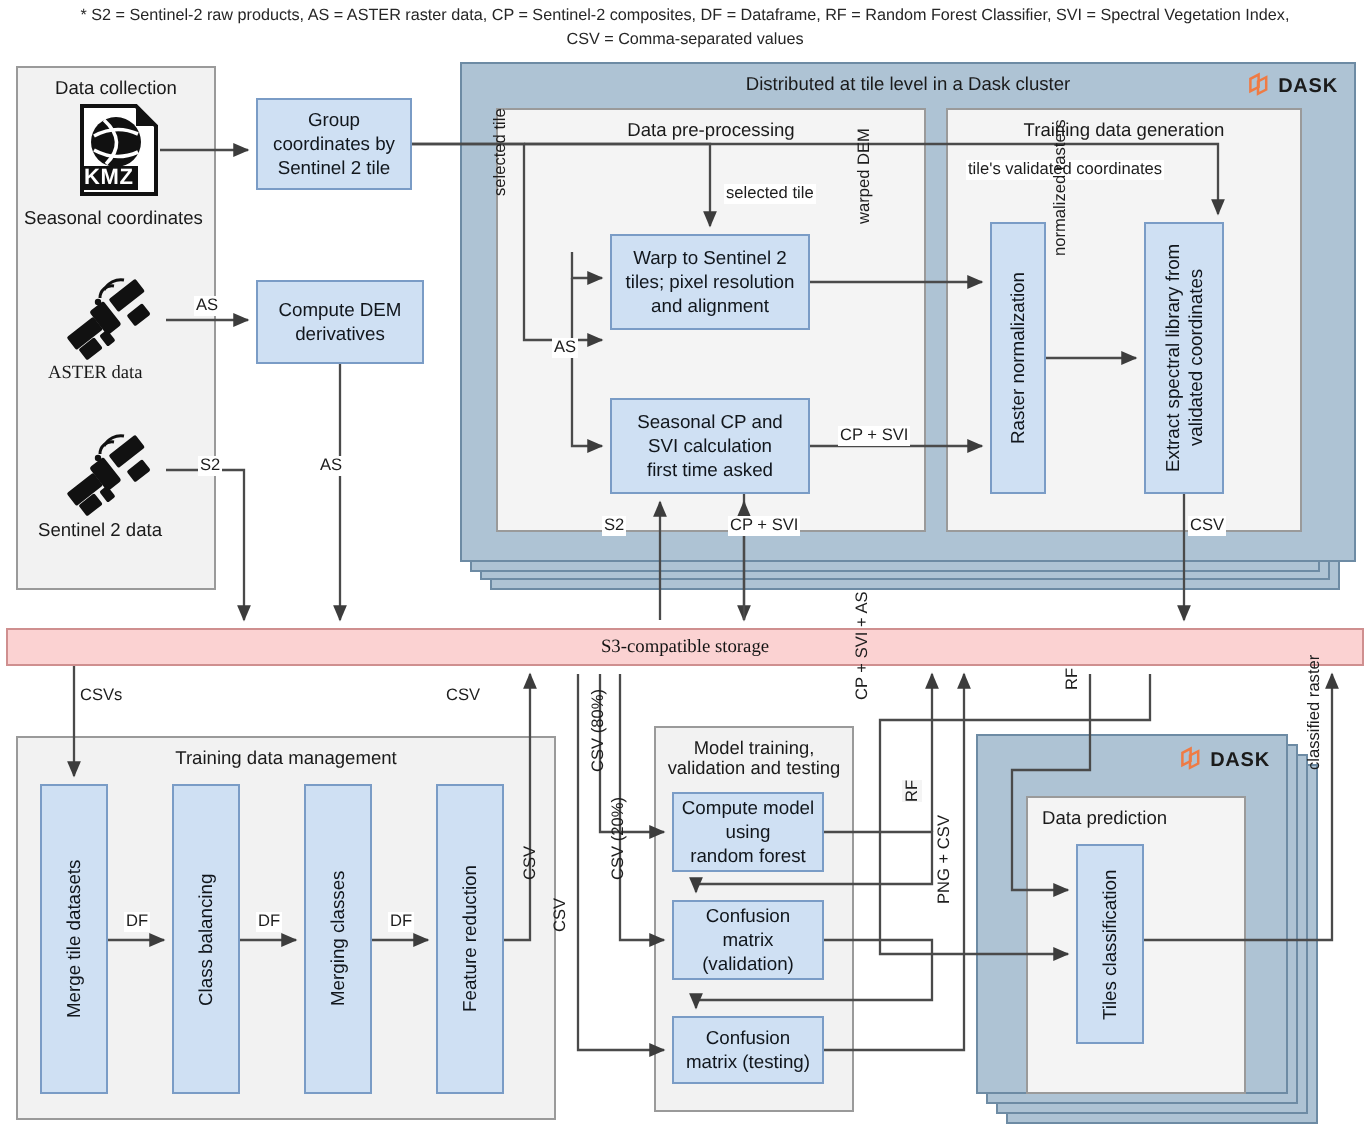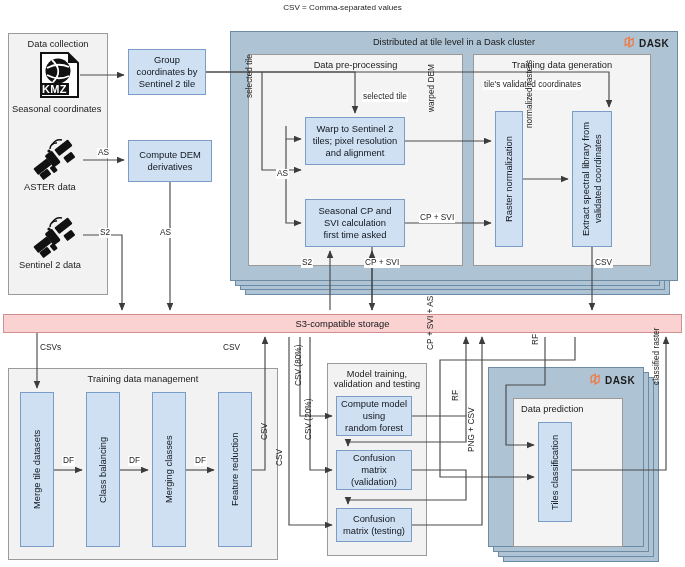--- a/index.html
+++ b/index.html
@@ -54,21 +54,21 @@
   }
   .box.vert{
     writing-mode:vertical-rl;transform:rotate(180deg);
   }
 
   
   .storage{
     position:absolute;box-sizing:border-box;
     background:#fbd2d2;border:1px solid #cf8f8f;
     display:flex;align-items:center;justify-content:center;
-    font-size:9.4px;color:#141414;
+    font-size:9.4px;color:#141414;font-family:Liberation Serif, serif;
   }
 
   
   .elab{font-size:8.3px;color:#1d1d1d;background:#ffffff;padding:0 1px;}
   .vlab{font-size:8.3px;color:#1d1d1d;writing-mode:vertical-rl;transform:rotate(180deg);background:transparent;}
 
   
   .icon{position:absolute;}
   .kmz-lbl{
     position:absolute;font:bold 11px "Liberation Sans",sans-serif;
@@ -77,20 +77,21 @@
   }
   .dask-logo{position:absolute;display:flex;align-items:flex-end;gap:3px;}
   .dask-word{font:bold 10px "Liberation Sans",sans-serif;color:#1b1b1b;letter-spacing:.4px;}
 </style>
 </head>
 <body>
 
 <div id="root">
 
   <div class="legend">
+    <div>* S2 = Sentinel-2 raw products, AS = ASTER raster data, CP = Sentinel-2 composites, DF = Dataframe,  RF = Random Forest Classifier, SVI = Spectral Vegetation Index,</div>
     <div>CSV = Comma-separated values</div>
   </div>
 
   <div class="dask-card" style="left:245px;top:45px;width:425px;height:250px;"></div>
   <div class="dask-card" style="left:240px;top:40px;width:425px;height:250px;"></div>
   <div class="dask-card" style="left:235px;top:36px;width:425px;height:250px;"></div>
   <div class="dask-card" style="left:230px;top:31px;width:448px;height:250px;">
     <div class="grp-title" style="top:5px;">Distributed at tile level in a Dask cluster</div>
     <div class="dask-logo" style="right:8px;top:4px;">
       <svg width="13" height="13" viewBox="0 0 13 13">
@@ -138,21 +139,21 @@
         <rect x="12" y="33" width="10" height="7" rx="1" transform="rotate(-38 17 36)"></rect>
         <rect x="23" y="28" width="5" height="7" rx="1" transform="rotate(-38 25 31)"></rect>
       </g>
       <g fill="none" stroke="#111" stroke-width="1.5">
         <path d="M22 11 a6 6 0 0 1 7 -6"></path>
         <path d="M24 7 a9.5 9.5 0 0 1 10 -5"></path>
       </g>
       <circle cx="21" cy="13" r="1.6" fill="#111"></circle>
     </svg>
   </div>
-  <div class="tx" style="left:24px;top:182px;font-size:9.3px;">ASTER data</div>
+  <div class="tx" style="left:24px;top:182px;font-size:9.3px;font-family:Liberation Serif, serif;">ASTER data</div>
 
   <div class="icon" style="left:28px;top:216px;width:55px;height:42px;">
     <svg width="55" height="42" viewBox="0 0 55 42">
       <g fill="#111">
         <rect x="20" y="14" width="9" height="15" rx="1.5" transform="rotate(-38 24 21)"></rect>
         <rect x="27" y="6" width="17" height="8" rx="1" transform="rotate(-38 35 10)"></rect>
         <rect x="6" y="25" width="17" height="8" rx="1" transform="rotate(-38 14 29)"></rect>
         <rect x="36" y="16" width="10" height="7" rx="1" transform="rotate(-38 41 19)"></rect>
         <rect x="12" y="33" width="10" height="7" rx="1" transform="rotate(-38 17 36)"></rect>
         <rect x="23" y="28" width="5" height="7" rx="1" transform="rotate(-38 25 31)"></rect>

